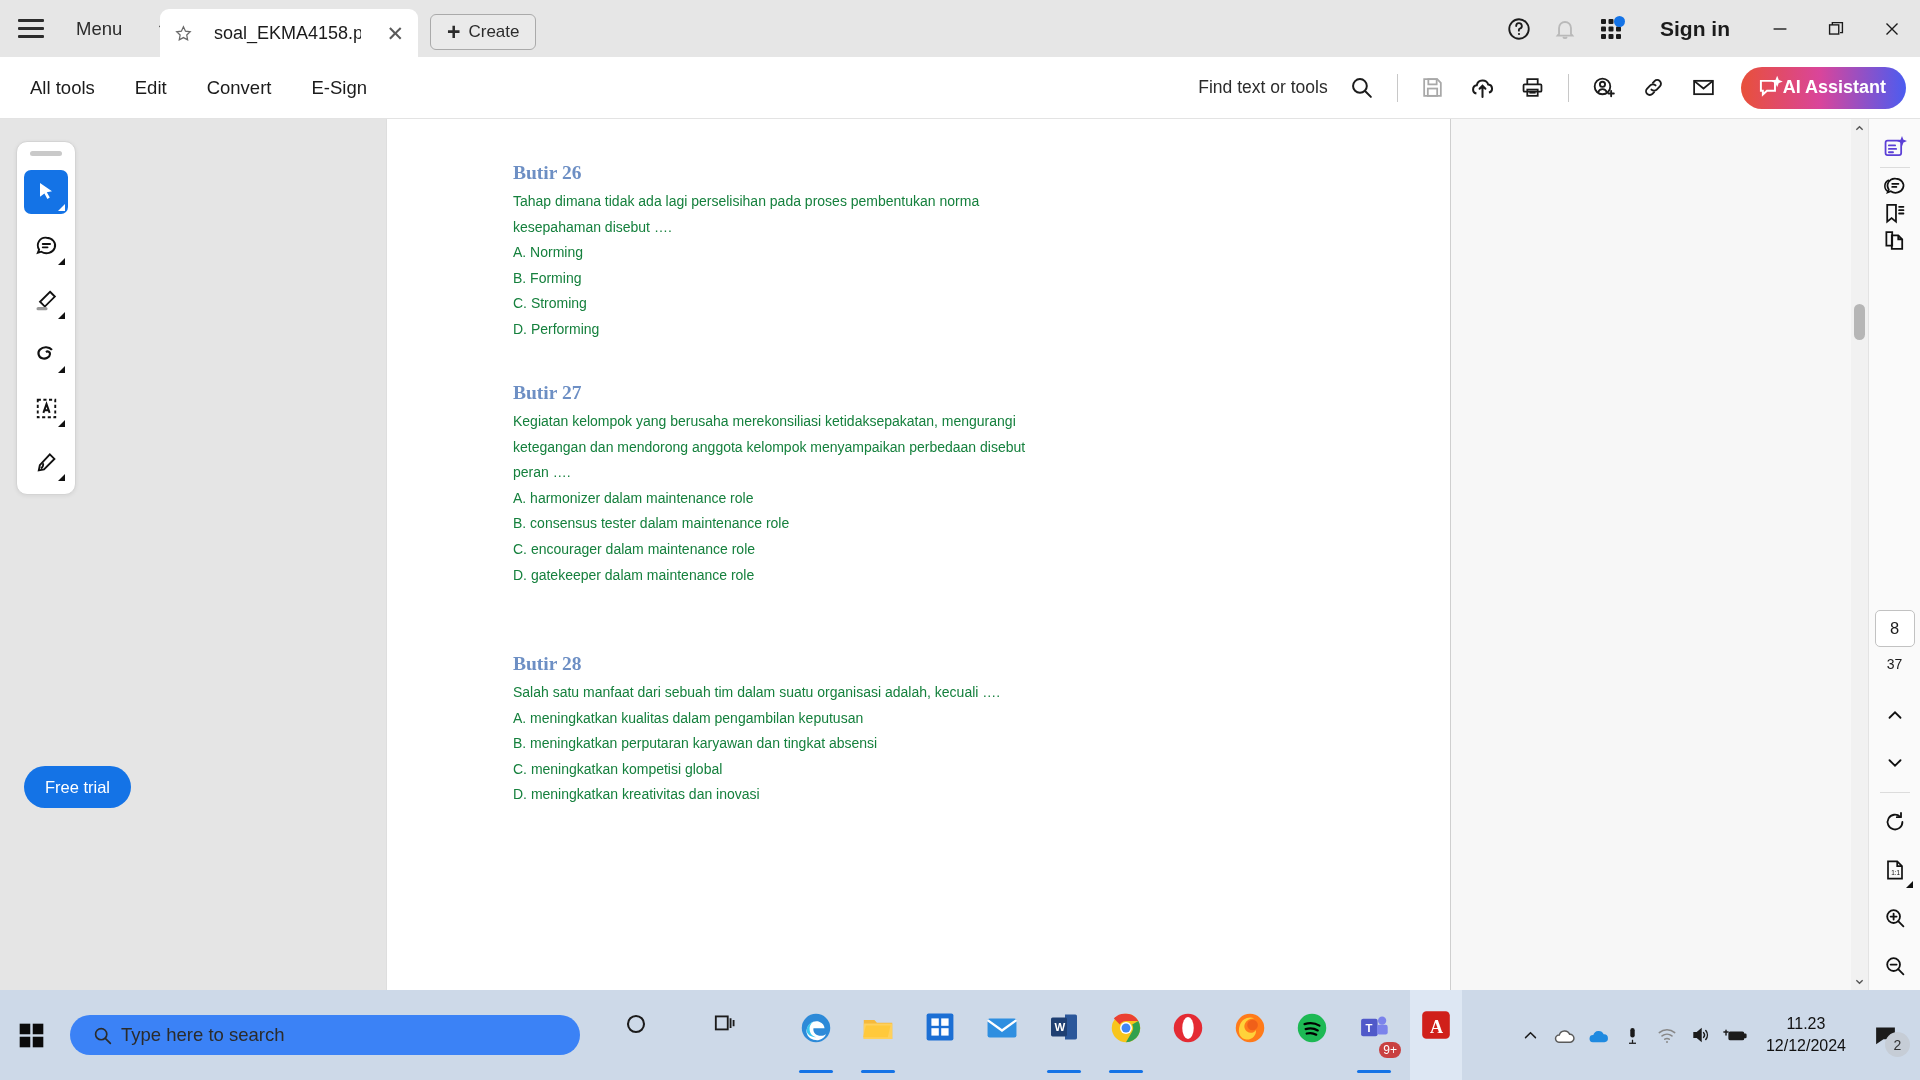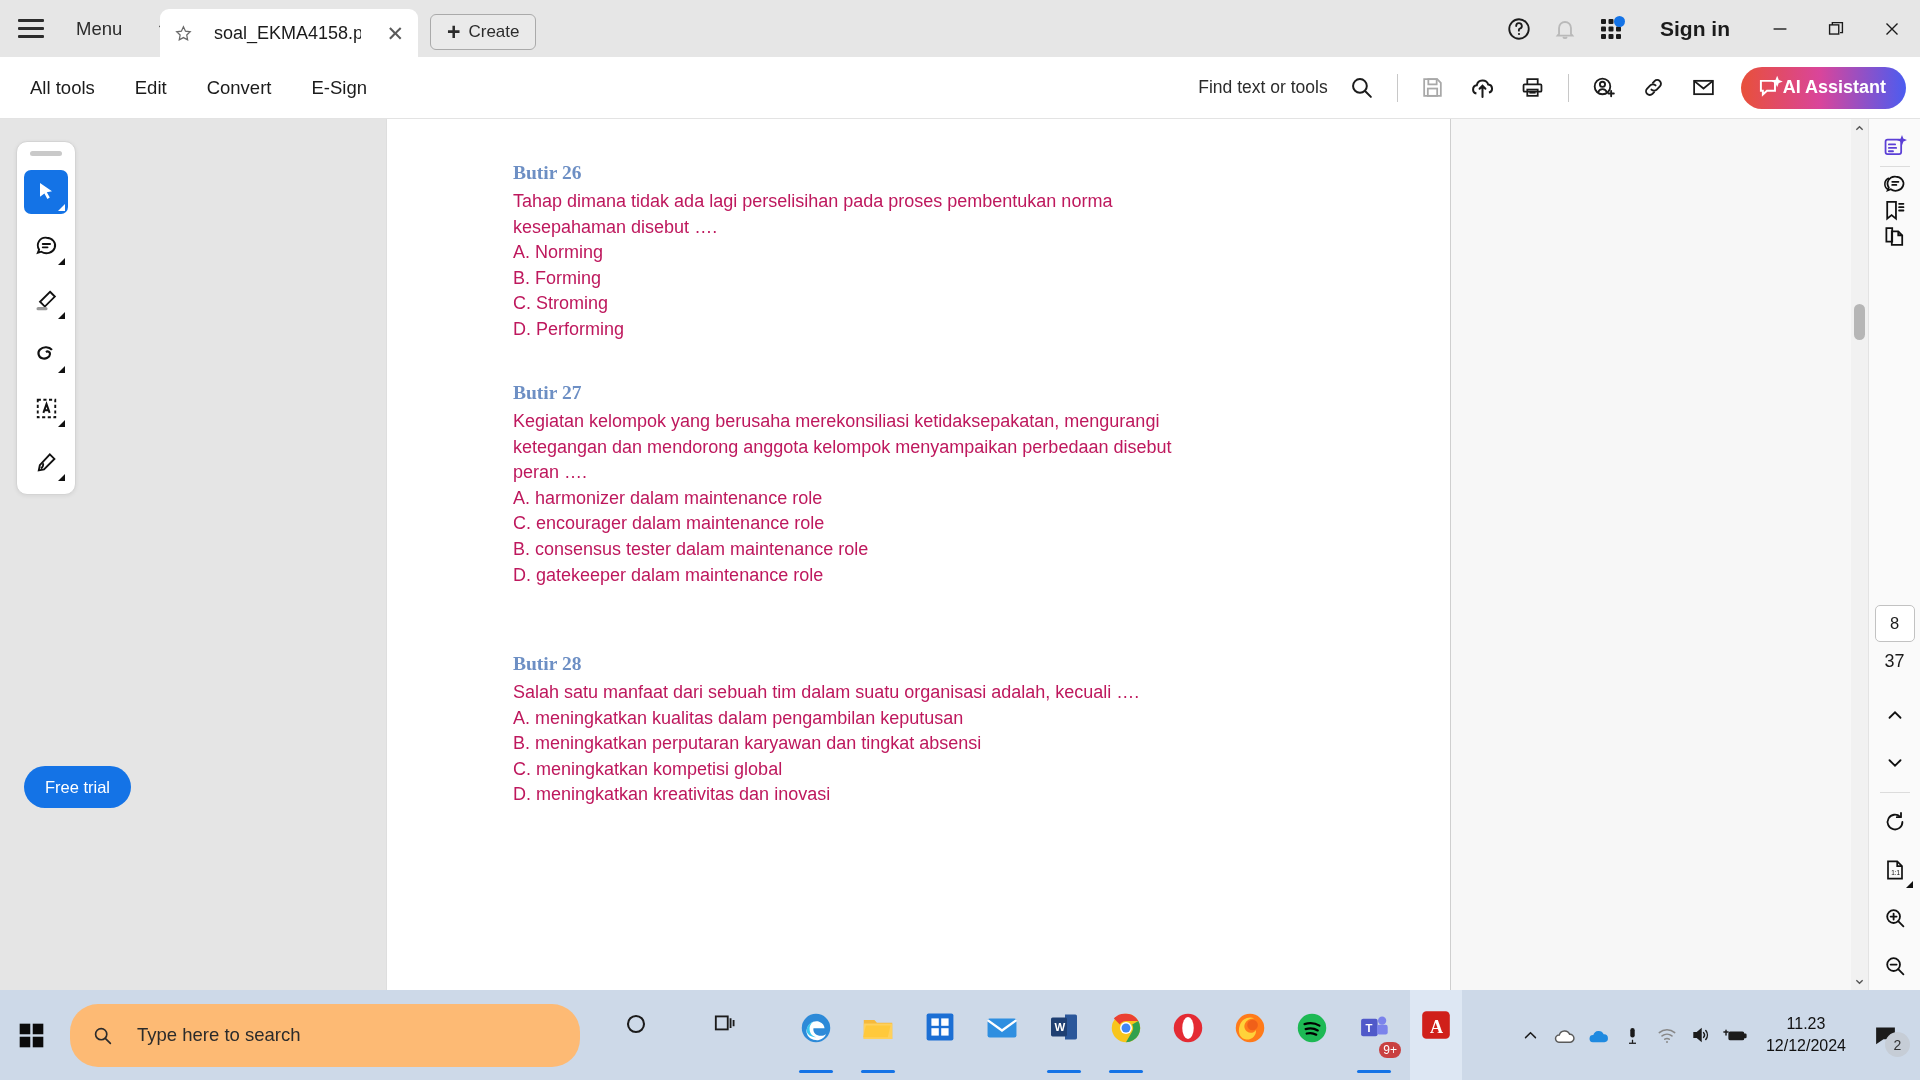--- a/index.html
+++ b/index.html
@@ -84,52 +84,52 @@
 
   
   .doc-wrap { position: relative; width: 1100px; height: 871px; background: #f7f7f7; }
   .page {
     position: absolute; left: 0; top: 0; width: 1065px; height: 871px;
     background: #fff; border-left: 1px solid #dedede; border-right: 1px solid #cfcfcf;
     padding: 0 0 0 126px; overflow: hidden;
   }
   .q-block { position: absolute; left: 126px; width: 820px; }
   .q-head { font-family: "Liberation Serif", serif; font-size: 19.5px; font-weight: 700; color: #6d8fc4; margin-bottom: 5px; }
-  .q-line { font-size: 18px; color: #be185d; line-height: 25.6px; white-space: nowrap; }
+  .q-line { font-size: 14px; color: #15803d; line-height: 25.6px; white-space: nowrap; }
 
   .right-gap { flex: 1; background: #f7f7f7; position: relative; }
 
   
   .scroll-track { position: absolute; right: 52px; top: 0; width: 17px; height: 871px; background: #f1f1f1; }
   .scroll-arrow { width: 17px; height: 18px; display: flex; align-items: center; justify-content: center; cursor: pointer; }
   .scroll-thumb { position: absolute; top: 185px; left: 3px; width: 11px; height: 36px; background: #b6b6b6; border-radius: 6px; cursor: pointer; }
 
   
   .right-rail {
     position: absolute; right: 0; top: 119px; width: 52px; height: 871px;
     background: #fafafa; border-left: 1px solid #e3e3e3;
     display: flex; flex-direction: column; align-items: center; padding-top: 16px;
   }
   .rr-icon { width: 44px; height: 48px; display: flex; align-items: center; justify-content: center; cursor: pointer; position: relative; }
   .rr-sep { width: 30px; height: 1px; background: #dcdcdc; margin: 5px 0; }
   .page-box {
     width: 40px; height: 37px; border: 1px solid #c2c2c2; border-radius: 5px; background: #fff;
     display: flex; align-items: center; justify-content: center; font-size: 16.5px; color: #1b1b1b; cursor: text;
   }
-  .page-total { font-size: 18px; color: #1b1b1b; margin-top: 9px; }
+  .page-total { font-size: 14px; color: #1b1b1b; margin-top: 9px; }
 
   
   .taskbar {
     position: absolute; left: 0; bottom: 0; width: 1920px; height: 90px;
     background: #cdd9e8; display: flex; align-items: center;
   }
   .start-btn { width: 62px; height: 90px; display: flex; align-items: center; justify-content: center; cursor: pointer; }
   .search-box {
-    width: 510px; height: 63px; background: #fdba74; border-radius: 28px;
-    display: flex; align-items: center; gap: 24px; padding-left: 22px; margin-left: 8px; cursor: text;
+    width: 510px; height: 40px; background: #3b82f6; border-radius: 28px;
+    display: flex; align-items: center; gap: 8px; padding-left: 22px; margin-left: 8px; cursor: text;
   }
   .search-ph { font-size: 18.5px; color: #2b2b2b; }
   .tb-apps { display: flex; align-items: center; gap: 10px; margin-left: 30px; }
   .tb-app { width: 52px; height: 60px; display: flex; align-items: flex-start; justify-content: center; padding-top: 6px; cursor: pointer; position: relative; }
   .tb-app.open::after { content:""; position:absolute; bottom:-8px; left:9px; width:34px; height:3px; background:#1473e6; border-radius:2px; }
   .tb-app.active { background: #dde7f3; height: 90px; padding-top: 18px; }
   .sys-tray { position: absolute; right: 0; display: flex; align-items: center; gap: 0; height: 90px; padding-right: 10px; }
   .tray-ic { width: 34px; height: 44px; display: flex; align-items: center; justify-content: center; cursor: pointer; }
   .clock { text-align: center; font-size: 16px; color: #111; line-height: 22px; padding: 0 14px; cursor: pointer; }
   .notif { width: 50px; height: 48px; display: flex; align-items: center; justify-content: center; position: relative; cursor: pointer; }
@@ -355,22 +355,22 @@
           <div class="q-line">C. Stroming</div>
           <div class="q-line">D. Performing</div>
         </div>
 
         <div class="q-block" style="top:263px;">
           <div class="q-head">Butir 27</div>
           <div class="q-line">Kegiatan kelompok yang berusaha merekonsiliasi ketidaksepakatan, mengurangi</div>
           <div class="q-line">ketegangan dan mendorong anggota kelompok menyampaikan perbedaan disebut</div>
           <div class="q-line">peran ….</div>
           <div class="q-line">A. harmonizer  dalam maintenance role</div>
+          <div class="q-line">B. consensus tester  dalam maintenance role</div>
           <div class="q-line">C. encourager dalam maintenance role</div>
-          <div class="q-line">B. consensus tester  dalam maintenance role</div>
           <div class="q-line">D. gatekeeper dalam maintenance role</div>
         </div>
 
         <div class="q-block" style="top:534px;">
           <div class="q-head">Butir 28</div>
           <div class="q-line">Salah satu manfaat dari sebuah tim dalam suatu organisasi adalah, kecuali ….</div>
           <div class="q-line">A. meningkatkan kualitas dalam pengambilan keputusan</div>
           <div class="q-line">B. meningkatkan perputaran karyawan dan tingkat absensi</div>
           <div class="q-line">C. meningkatkan kompetisi global</div>
           <div class="q-line">D. meningkatkan kreativitas dan inovasi</div>

